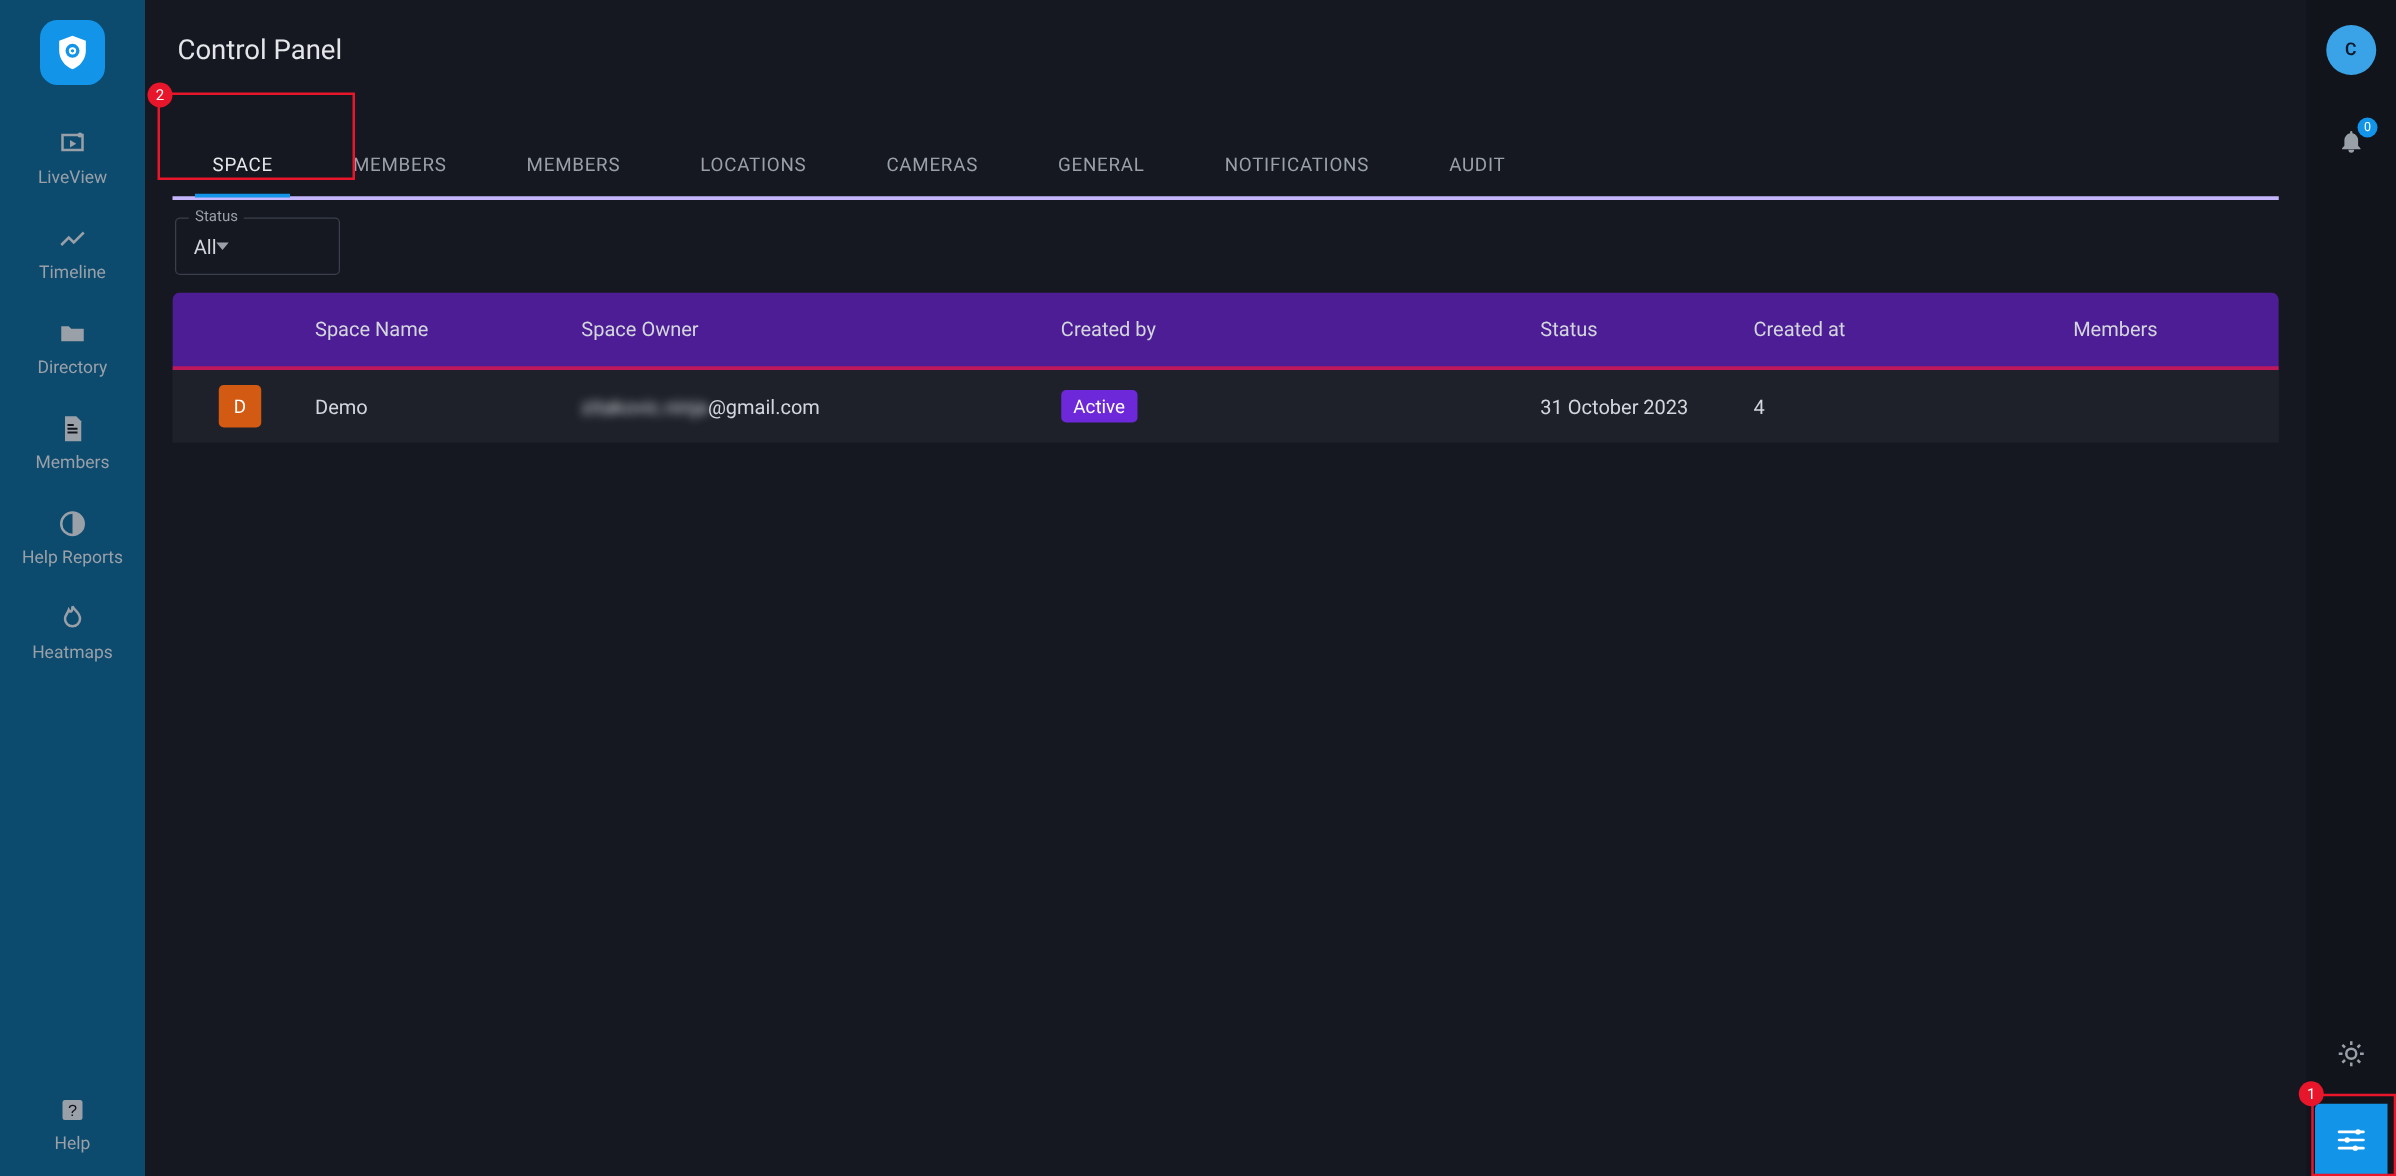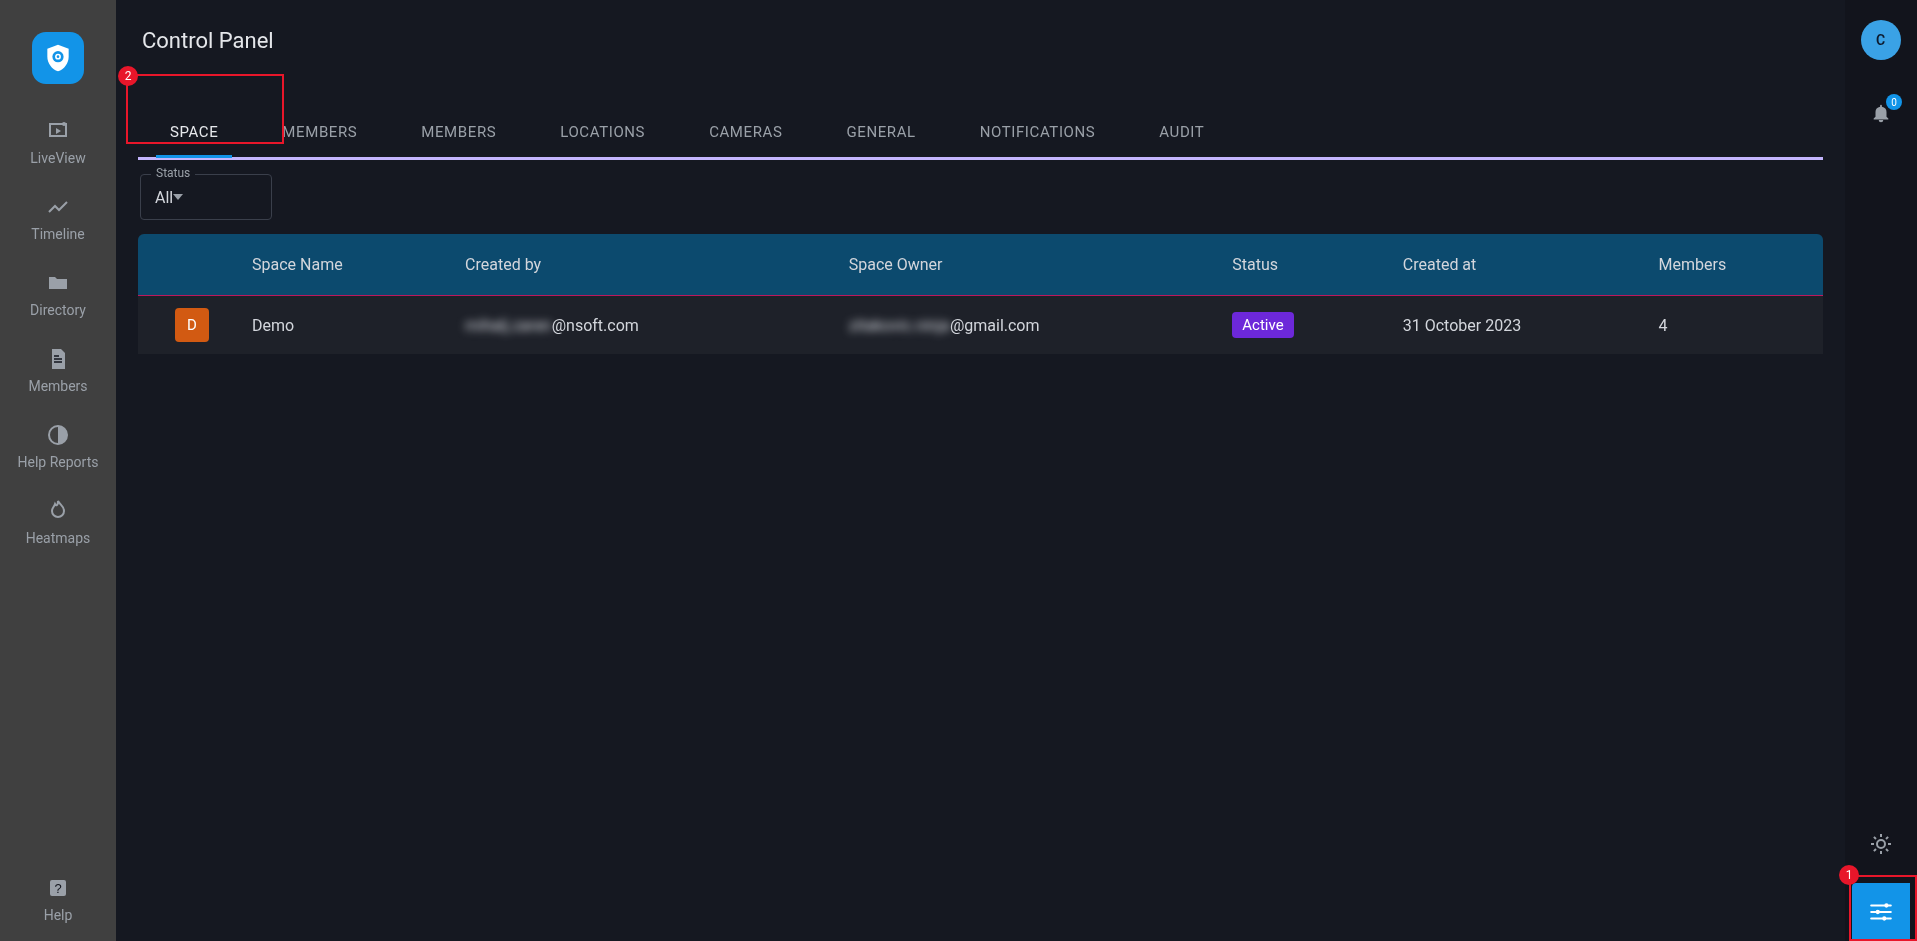--- a/index.html
+++ b/index.html
@@ -12,25 +12,25 @@
     overflow: hidden;
   }
   .app {
     display: grid;
     grid-template-columns: 116px 1fr 72px;
     width: 100%;
     height: 100%;
   }
   
   .sidebar {
-    background: #404040;
+    background: #0c4a6e;
     display: flex;
     flex-direction: column;
     align-items: center;
-    padding-top: 32px;
+    padding-top: 16px;
   }
   .logo {
     width: 52px; height: 52px;
     border-radius: 14px;
     background: #1294e8;
     display: flex; align-items: center; justify-content: center;
     margin-bottom: 34px;
   }
   .logo svg { width: 32px; height: 32px; }
   .nav {
@@ -115,25 +115,25 @@
     background: #1e2129;
     border-radius: 6px 6px 0 0;
     overflow: hidden;
   }
   .thead, .trow {
     display: grid;
     grid-template-columns: 108px 1.0fr 1.8fr 1.8fr 0.8fr 1.2fr 0.8fr;
     align-items: center;
   }
   .thead {
-    background: #0c4a6e;
+    background: #4c1d95;
     height: 62px;
     color: #d3d6dc;
     font-size: 16px;
-    border-bottom: 1px solid #be185d;
+    border-bottom: 3px solid #be185d;
   }
   .thead .cell { padding: 0 6px; }
   .trow {
     height: 58px;
     background: #1e2129;
     font-size: 16px;
     color: #d3d6dc;
   }
   .trow .cell { padding: 0 6px; }
   .avatar-cell { display: flex; justify-content: center; }
@@ -321,34 +321,31 @@
           <span>All</span>
           <span class="chev"></span>
         </div>
       </div>
     </div>
 
     <div class="table">
       <div class="thead">
         <div class="cell"></div>
         <div class="cell">Space Name</div>
+        <div class="cell">Space Owner</div>
         <div class="cell">Created by</div>
-        <div class="cell">Space Owner</div>
         <div class="cell">Status</div>
         <div class="cell">Created at</div>
         <div class="cell">Members</div>
       </div>
       <div class="trow">
         <div class="cell avatar-cell">
           <div class="avatar">D</div>
         </div>
         <div class="cell">Demo</div>
-        <div class="cell">
-          <span class="blurred">mihalj.zaren</span><span>@nsoft.com</span>
-        </div>
         <div class="cell">
           <span class="blurred">zitakovic.ninja</span><span>@gmail.com</span>
         </div>
         <div class="cell">
           <span class="badge">Active</span>
         </div>
         <div class="cell">31 October 2023</div>
         <div class="cell">4</div>
       </div>
     </div>

